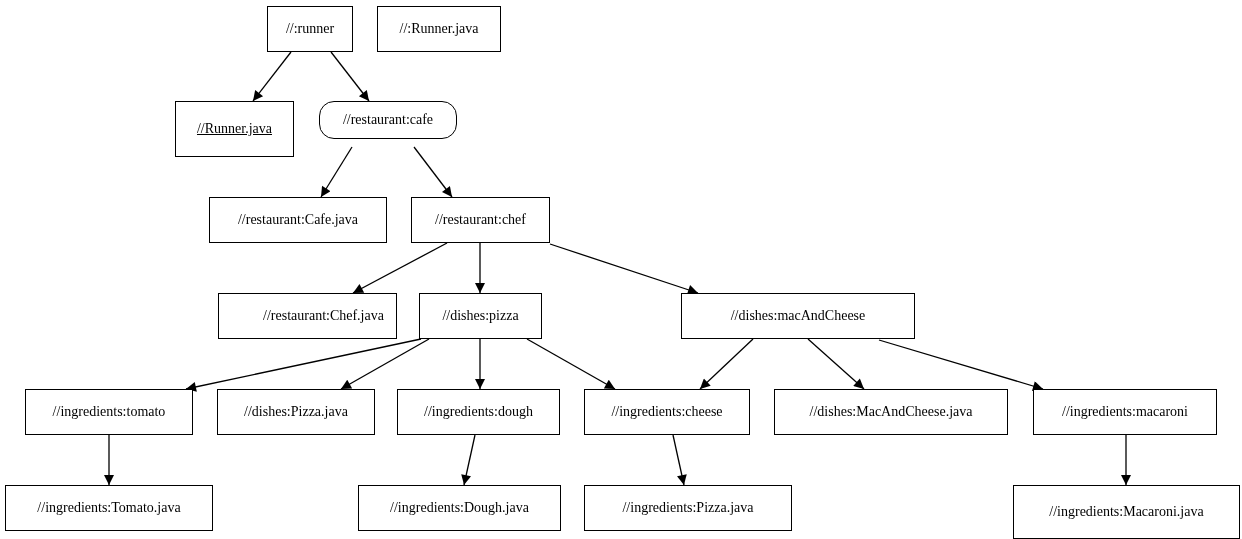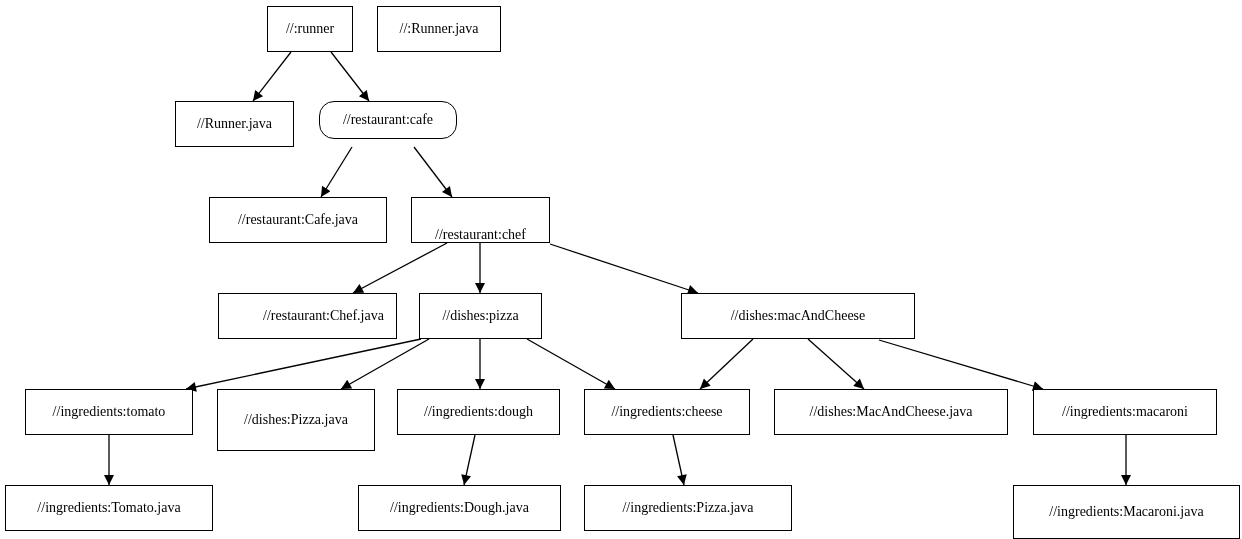--- a/index.html
+++ b/index.html
@@ -76,45 +76,45 @@
         <line x1="1126" y1="435" x2="1126" y2="485" marker-end="url(#arrowhead)"></line>
       </g>
   </svg>
   <div id="node-layer">
       <div class="node" style="left: 267px; top: 6px; width: 86px; height: 46px;">
         <span class="node-label">//:runner</span>
       </div>
       <div class="node" style="left: 377px; top: 6px; width: 124px; height: 46px;">
         <span class="node-label">//:Runner.java</span>
       </div>
-      <div class="node" style="left: 175px; top: 101px; width: 119px; height: 46px;">
+      <div class="node" style="left: 175px; top: 101px; width: 119px; height: 56px; text-decoration: underline;">
         <span class="node-label">//Runner.java</span>
       </div>
       <div class="node" style="left: 319px; top: 101px; width: 138px; height: 38px; border-radius: 15px;">
         <span class="node-label">//restaurant:cafe</span>
       </div>
       <div class="node" style="left: 209px; top: 197px; width: 178px; height: 46px;">
         <span class="node-label">//restaurant:Cafe.java</span>
       </div>
-      <div class="node" style="left: 411px; top: 197px; width: 139px; height: 46px; align-items: flex-end;">
+      <div class="node" style="left: 411px; top: 197px; width: 139px; height: 46px;">
         <span class="node-label">//restaurant:chef</span>
       </div>
       <div class="node" style="left: 218px; top: 293px; width: 179px; height: 46px; padding-left: 32px;">
         <span class="node-label">//restaurant:Chef.java</span>
       </div>
       <div class="node" style="left: 419px; top: 293px; width: 123px; height: 46px;">
         <span class="node-label">//dishes:pizza</span>
       </div>
       <div class="node" style="left: 681px; top: 293px; width: 234px; height: 46px;">
         <span class="node-label">//dishes:macAndCheese</span>
       </div>
       <div class="node" style="left: 25px; top: 389px; width: 168px; height: 46px;">
         <span class="node-label">//ingredients:tomato</span>
       </div>
-      <div class="node" style="left: 217px; top: 389px; width: 158px; height: 62px;">
+      <div class="node" style="left: 217px; top: 389px; width: 158px; height: 46px;">
         <span class="node-label">//dishes:Pizza.java</span>
       </div>
       <div class="node" style="left: 397px; top: 389px; width: 163px; height: 46px;">
         <span class="node-label">//ingredients:dough</span>
       </div>
       <div class="node" style="left: 584px; top: 389px; width: 166px; height: 46px;">
         <span class="node-label">//ingredients:cheese</span>
       </div>
       <div class="node" style="left: 774px; top: 389px; width: 234px; height: 46px;">
         <span class="node-label">//dishes:MacAndCheese.java</span>

